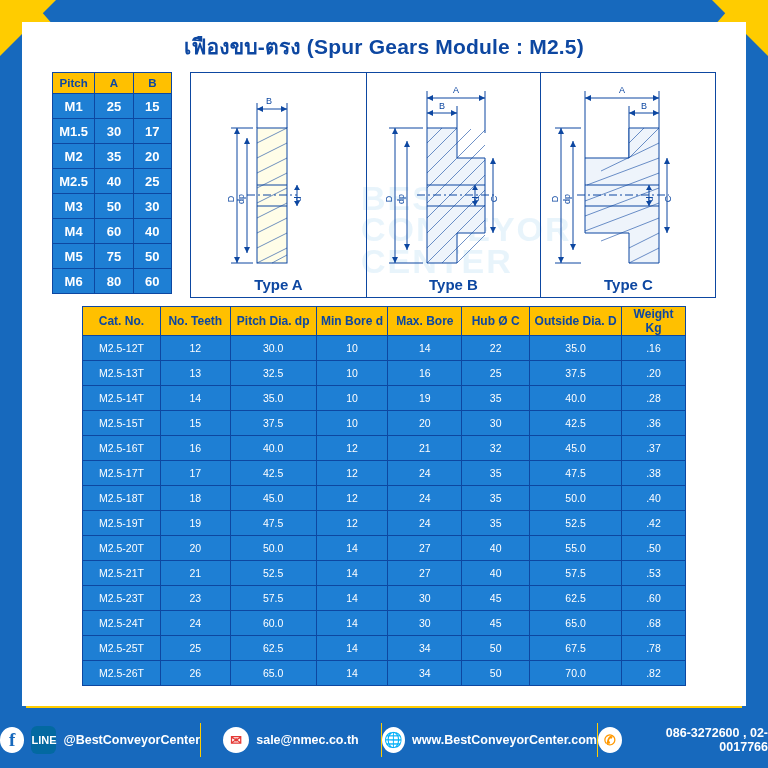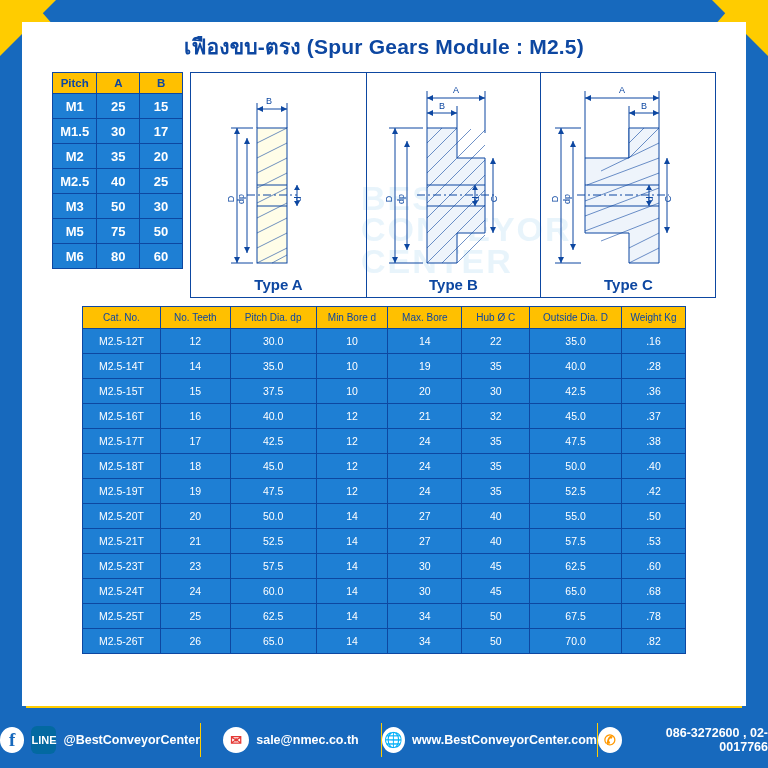--- a/index.html
+++ b/index.html
@@ -65,21 +65,21 @@
     color: #0d47a1;
     letter-spacing: 0.2px;
   }
   
   .top-wrap {
     position: absolute;
     left: 52px; top: 72px; width: 664px; height: 226px;
   }
   table.pitch {
     border-collapse: collapse;
-    width: 131px;
+    width: 120px;
     float: left;
   }
   table.pitch th, table.pitch td {
     border: 1px solid #0d47a1;
     height: 25px;
     text-align: center;
     font-size: 13px;
     font-weight: bold;
     color: #ffffff;
     background: #1e7fd4;
@@ -119,22 +119,22 @@
   .main-wrap {
     position:absolute; left:82px; top:306px; width:604px;
   }
   table.spec {
     border-collapse: collapse;
     width: 604px;
   }
   table.spec th {
     background: #ffc000;
     color: #0d47a1;
-    font-size: 10px;
-    font-weight: normal;
+    font-size: 12px;
+    font-weight: bold;
     border: 1px solid #0d47a1;
     height: 22px;
     padding: 0 2px;
   }
   table.spec td {
     background: #1e7fd4;
     color: #ffffff;
     font-size: 10.5px;
     border: 1px solid #0d47a1;
     height: 25px;
@@ -211,20 +211,25 @@
         </tr>
         <tr>
           <td>M2.5</td>
           <td>40</td>
           <td>25</td>
         </tr>
         <tr>
           <td>M3</td>
           <td>50</td>
           <td>30</td>
+        </tr>
+        <tr>
+          <td>M4</td>
+          <td>60</td>
+          <td>40</td>
         </tr>
         <tr>
           <td>M5</td>
           <td>75</td>
           <td>50</td>
         </tr>
         <tr>
           <td>M6</td>
           <td>80</td>
           <td>60</td>
@@ -441,20 +446,30 @@
           <td>M2.5-12T</td>
           <td>12</td>
           <td>30.0</td>
           <td>10</td>
           <td>14</td>
           <td>22</td>
           <td>35.0</td>
           <td>.16</td>
         </tr>
         <tr>
+          <td>M2.5-13T</td>
+          <td>13</td>
+          <td>32.5</td>
+          <td>10</td>
+          <td>16</td>
+          <td>25</td>
+          <td>37.5</td>
+          <td>.20</td>
+        </tr>
+        <tr>
           <td>M2.5-14T</td>
           <td>14</td>
           <td>35.0</td>
           <td>10</td>
           <td>19</td>
           <td>35</td>
           <td>40.0</td>
           <td>.28</td>
         </tr>
         <tr>

